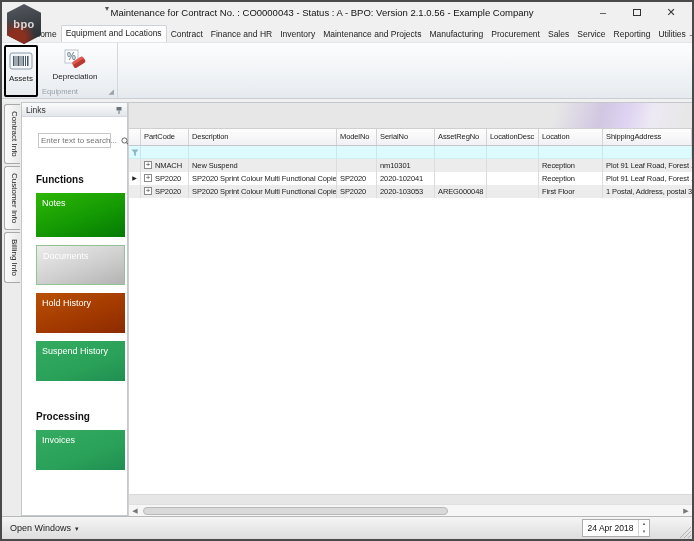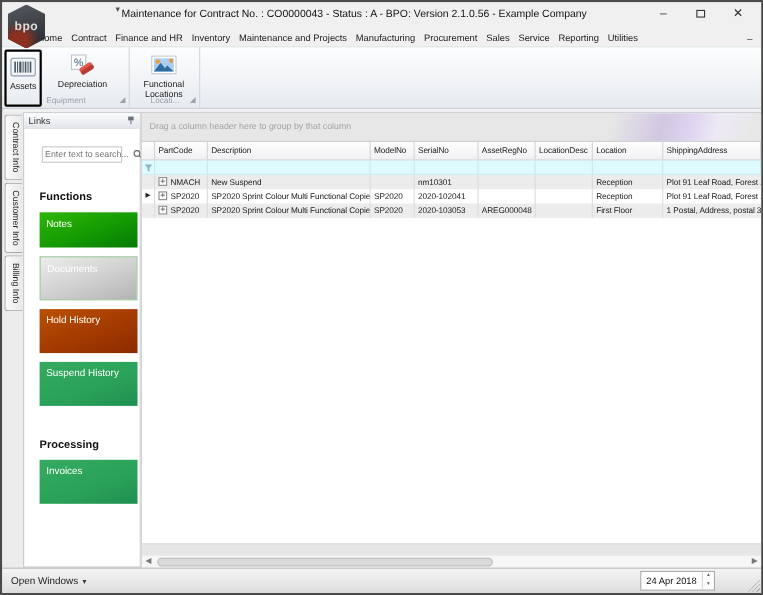--- a/index.html
+++ b/index.html
@@ -49,21 +49,21 @@
   
   .links { position: absolute; left: 19px; top: 100px; bottom: 23px; width: 107px; background: #fff; border: 1px solid #c3c8cd; }
   .links-header { height: 14px; background: linear-gradient(#fafbfc, #e3e6ea); border-bottom: 1px solid #d4d8dc; display: flex; align-items: center; padding: 0 4px; }
   .links-title { font-size: 8.5px; color: #333; flex: 1; }
   .searchbox { margin: 16px; height: 15px; border: 1px solid #c6c9cc; background: #fff; display: flex; align-items: center; padding: 0 2px; }
   .searchbox input { flex: 1; border: none; outline: none; font-size: 8px; color: #555; width: 80px; font-family: "Liberation Sans", sans-serif; background: transparent; }
   .links-body { padding: 6px 4px 0 14px; }
   .sect-heading { font-size: 10px; font-weight: bold; color: #111; margin: 4px 0 8px 0; }
   .sect-heading.proc { margin-top: 30px; }
   .func-btn { width: 89px; margin-bottom: 8px; height: 40px; padding: 5px 0 0 6px; font-size: 9px; color: #fff; cursor: pointer; }
-  .func-btn.tall { height: 32px; }
+  .func-btn.tall { height: 44px; }
   .st-green   { background: linear-gradient(160deg, #2eb606 0%, #149a03 55%, #047a04 100%); }
   .st-silver  { background: linear-gradient(160deg, #ececec 0%, #cfcfcf 55%, #b3b3b3 100%); border: 1px solid #95c295; }
   .st-orange  { background: linear-gradient(160deg, #b85104 0%, #a33a00 55%, #8c2a00 100%); }
   .st-seagreen{ background: linear-gradient(160deg, #34ab61 0%, #2aa158 60%, #1f8f52 100%); }
   
   .grid { position: absolute; left: 126px; top: 100px; right: 0; bottom: 23px; background: #fff; border-top: 1px solid #c3c8cd; border-left: 1px solid #d0d0d0; }
   .groupby { position: relative; height: 26px; background: #e7e7e7; border-bottom: 1px solid #cfcfcf; overflow: hidden; }
   .groupby-hint { position: absolute; left: 7px; top: 7px; font-size: 8px; color: #a3a3a3; }
   .swoosh { position: absolute; right: 0; top: 0; width: 190px; height: 26px;
     background: linear-gradient(105deg, rgba(255,255,255,0) 28%, rgba(183,160,219,.45) 52%, rgba(222,210,243,.9) 66%, rgba(240,234,250,.7) 78%, rgba(255,255,255,0) 95%); }
@@ -117,20 +117,21 @@
     <div class="title">Maintenance for Contract No. : CO0000043 - Status : A - BPO: Version 2.1.0.56 - Example Company</div>
     <div class="win-controls">
       <span class="wbtn">–</span>
       <span class="wbtn"><span class="sq"></span></span>
       <span class="wbtn">✕</span>
     </div>
   </div>
 
   <div class="tabrow">
     <span class="tab">Home</span>
+    <span class="tab active">Equipment and Locations</span>
     <span class="tab">Contract</span>
     <span class="tab">Finance and HR</span>
     <span class="tab">Inventory</span>
     <span class="tab">Maintenance and Projects</span>
     <span class="tab">Manufacturing</span>
     <span class="tab">Procurement</span>
     <span class="tab">Sales</span>
     <span class="tab">Service</span>
     <span class="tab">Reporting</span>
     <span class="tab">Utilities</span>
@@ -168,37 +169,20 @@
                 <rect x="9" y="10" width="13" height="7" rx="2.5" fill="#e05a50"></rect>
                 <rect x="9" y="13" width="13" height="4" rx="2" fill="#b93a32"></rect>
               </g>
             </svg>
         </span>
         <span class="rlabel">Depreciation</span>
       </div>
       <span class="rgroup-caption">Equipment</span>
       <span class="rgroup-launcher">◢</span>
     </div>
-    <div class="rgroup" style="width:64px;">
-      <div class="rbtn w-func">
-        <span class="ricon">
-          <svg width="24" height="20">
-              <rect x="1" y="2" width="22" height="16" fill="#fff" stroke="#c0c8d0"></rect>
-              <rect x="3" y="4" width="18" height="12" fill="#aacdf0"></rect>
-              <path d="M3,16 L9,8 L13,13 L15,10.5 L21,16 Z" fill="#2e6da4"></path>
-              <circle cx="6.5" cy="7" r="2" fill="#f0a030"></circle>
-              <rect x="17" y="4.5" width="3" height="3.5" fill="#e8923a"></rect>
-            </svg>
-        </span>
-        <span class="rlabel">Functional
-Locations</span>
-      </div>
-      <span class="rgroup-caption">Locati...</span>
-      <span class="rgroup-launcher">◢</span>
-    </div>
   </div>
 
   <div class="side-strip">
     <div class="vtab">Contract Info</div>
     <div class="vtab">Customer Info</div>
     <div class="vtab">Billing Info</div>
   </div>
 
   <div class="links">
     <div class="links-header">
@@ -225,21 +209,20 @@
       <div class="func-btn st-silver">Documents</div>
       <div class="func-btn st-orange">Hold History</div>
       <div class="func-btn st-seagreen">Suspend History</div>
       <div class="sect-heading proc">Processing</div>
       <div class="func-btn st-seagreen">Invoices</div>
     </div>
   </div>
 
   <div class="grid">
     <div class="groupby">
-      <span class="groupby-hint">Drag a column header here to group by that column</span>
       <span class="swoosh"></span>
     </div>
 
     <div class="grow ghead">
       <span class="gcell c0"></span>
       <span class="gcell c1">PartCode</span>
       <span class="gcell c2">Description</span>
       <span class="gcell c3">ModelNo</span>
       <span class="gcell c4">SerialNo</span>
       <span class="gcell c5">AssetRegNo</span>

